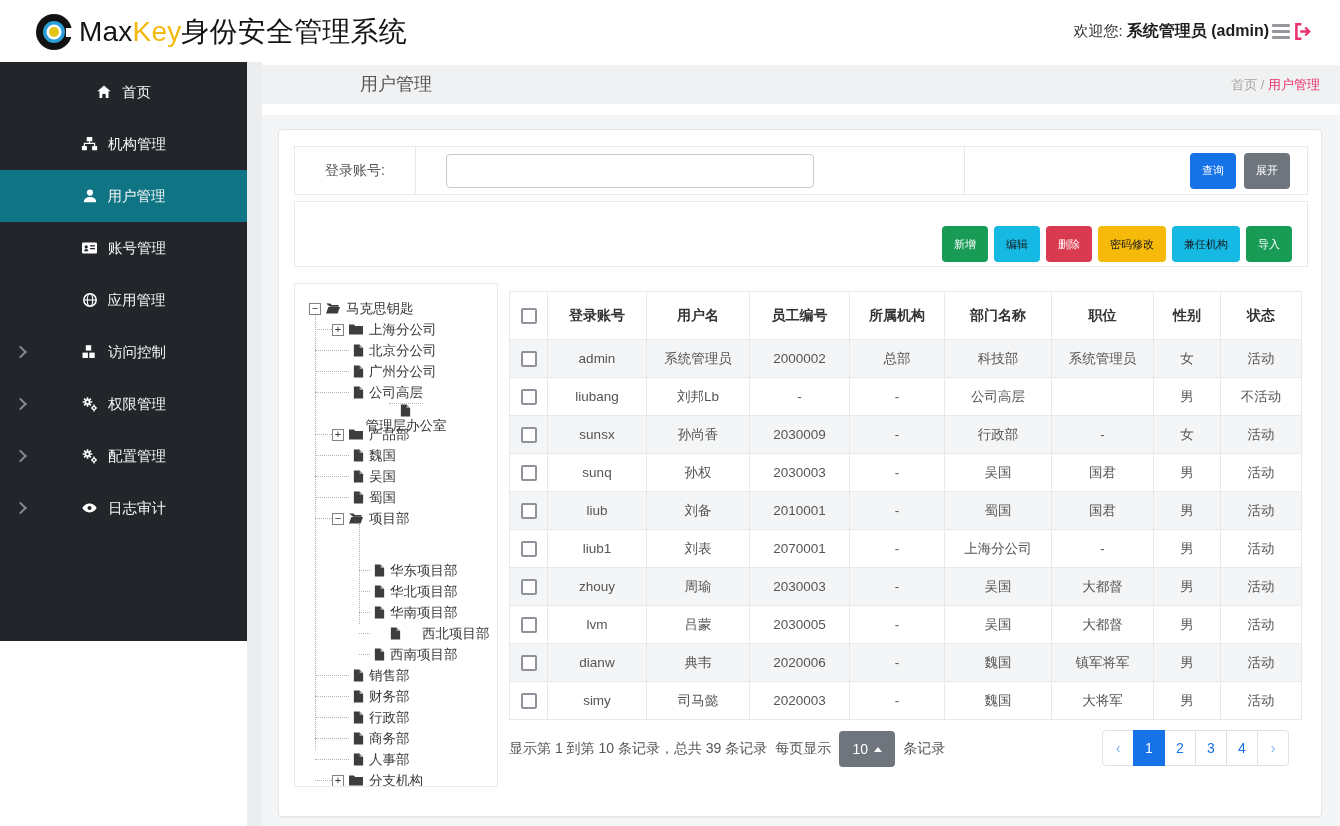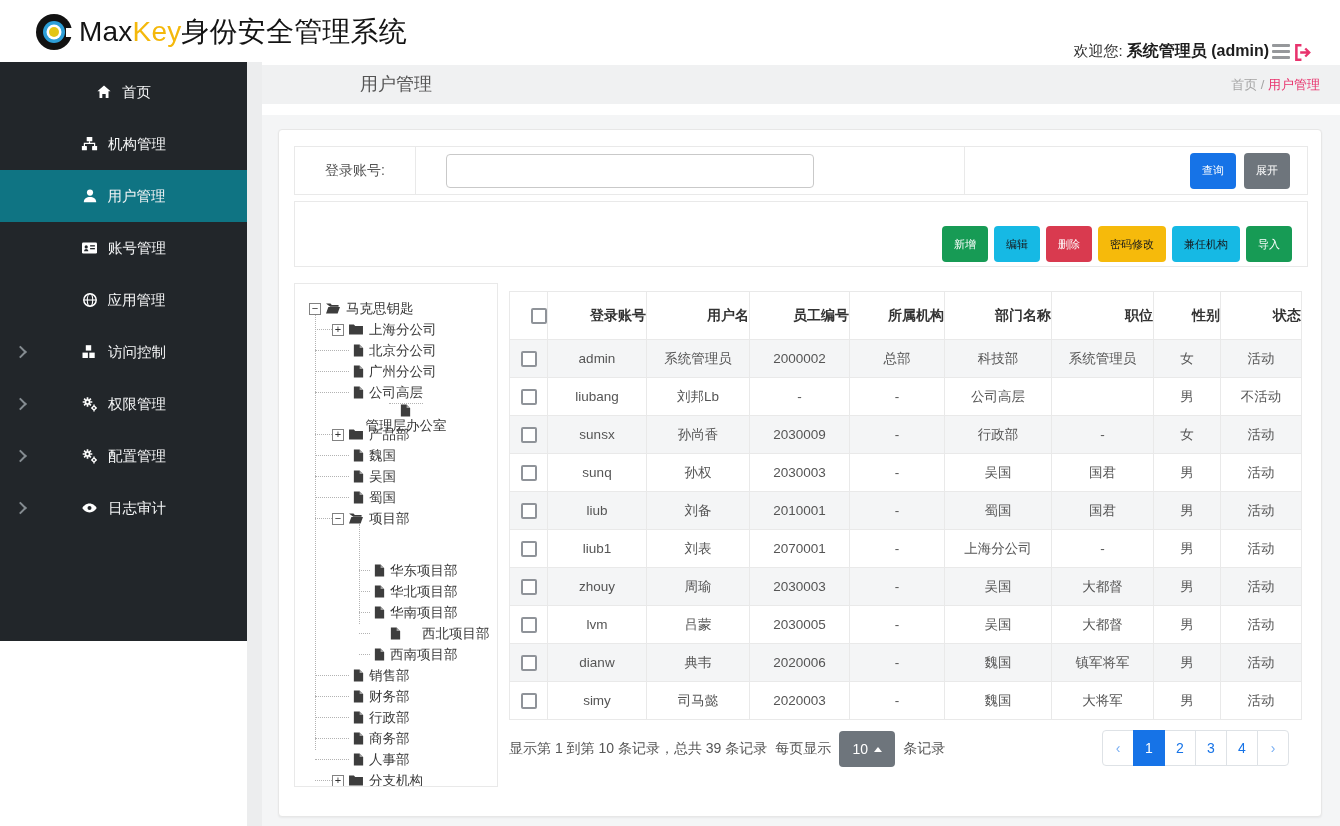--- a/index.html
+++ b/index.html
@@ -7,21 +7,21 @@
   
   .header{position:absolute;left:0;top:0;width:1340px;height:62px;background:#fff;z-index:6;}
   .brand{position:absolute;left:36px;top:13px;display:flex;align-items:center;gap:7px;}
   .logo{position:relative;width:36px;height:36px;}
   .logo-c{position:absolute;inset:0;background:#121212;border-radius:50%;}
   .logo-notch{position:absolute;right:-1px;top:14px;width:7px;height:9px;background:#fff;}
   .logo-blue{position:absolute;left:7px;top:7px;width:22px;height:22px;border-radius:50%;background:#2d9fd8;}
   .logo-dot{position:absolute;left:13px;top:13px;width:10px;height:10px;border-radius:50%;background:#e3c515;box-shadow:0 0 0 2.5px #fff;}
   .brand-text{font-size:28px;font-weight:400;color:#141414;letter-spacing:.2px;}
   .brand-key{color:#f4b80b;}
-  .header-right{position:absolute;right:28px;top:0;height:62px;display:flex;align-items:flex-end;margin-left:34px;}
+  .header-right{position:absolute;right:28px;top:0;height:62px;display:flex;align-items:center;margin-left:34px;}
   .welcome{font-size:15px;color:#333;}
   .welcome b{font-size:16px;color:#1d1d1d;}
   .hamburger{display:flex;flex-direction:column;gap:3px;cursor:pointer;padding:3px;}
   .hamburger i{width:18px;height:3px;background:#96989b;border-radius:1px;}
   .logout{cursor:pointer;display:flex;align-items:center;}
   
   .sidebar{position:absolute;left:0;top:62px;width:247px;height:579px;background:#22262a;padding-top:4px;box-sizing:border-box;}
   .side-item{position:relative;height:52px;display:flex;align-items:center;justify-content:center;gap:10px;color:#f4f5f6;font-size:14.5px;cursor:pointer;}
   .side-item.active{background:#0f7483;}
   .side-icon{display:flex;align-items:center;}
@@ -54,21 +54,21 @@
   .tree-inner{position:absolute;left:0;top:14px;right:0;}
   .tree-row{height:21px;display:flex;align-items:center;font-size:13.5px;color:#383838;white-space:nowrap;}
   .tgl{width:12px;height:12px;box-sizing:border-box;border:1px solid #828282;background:#fff;display:flex;align-items:center;justify-content:center;font-size:11px;line-height:1;color:#333;cursor:pointer;flex:0 0 auto;}
   .dash{border-top:1px dotted #b3b3b3;height:0;flex:0 0 auto;}
   .ticon{display:flex;align-items:center;margin:0 5px 0 4px;flex:0 0 auto;}
   .tlabel{cursor:pointer;}
   .guide{position:absolute;border-left:1px dotted #b3b3b3;width:0;}
   
   .dtable{position:absolute;left:230px;top:161px;border-collapse:collapse;table-layout:fixed;}
   .dtable th,.dtable td{border:1px solid #e9e9e9;text-align:center;padding:0;}
-  .dtable th{height:47px;font-size:14px;font-weight:700;color:#333;background:#fff;text-align:right;}
+  .dtable th{height:47px;font-size:14px;font-weight:700;color:#333;background:#fff;}
   .dtable td{height:37px;font-size:13.5px;color:#555;}
   .dtable tbody tr:nth-child(odd) td{background:#f4f5f6;}
   .cbx{display:inline-block;width:12px;height:12px;border:2px solid #8f9399;border-radius:2px;background:#fff;vertical-align:middle;cursor:pointer;}
   
   .pgn-left{position:absolute;left:230px;top:601px;height:36px;display:flex;align-items:center;gap:8px;font-size:14px;color:#555;}
   .pagesize{background:#6e757c;color:#fff;border:none;border-radius:4px;width:56px;height:36px;font-size:14px;display:flex;align-items:center;justify-content:center;gap:6px;cursor:pointer;}
   .caret-up{width:0;height:0;border-left:4px solid transparent;border-right:4px solid transparent;border-bottom:5px solid #fff;}
   .pager{position:absolute;right:32px;top:600px;display:flex;}
   .page-btn{min-width:32px;height:36px;box-sizing:border-box;border:1px solid #dee2e6;background:#fff;color:#1673e7;display:flex;align-items:center;justify-content:center;font-size:14px;margin-left:-1px;cursor:pointer;padding:0 4px;}
   .page-btn.pactive{background:#1673e7;border-color:#1673e7;color:#fff;z-index:2;}

